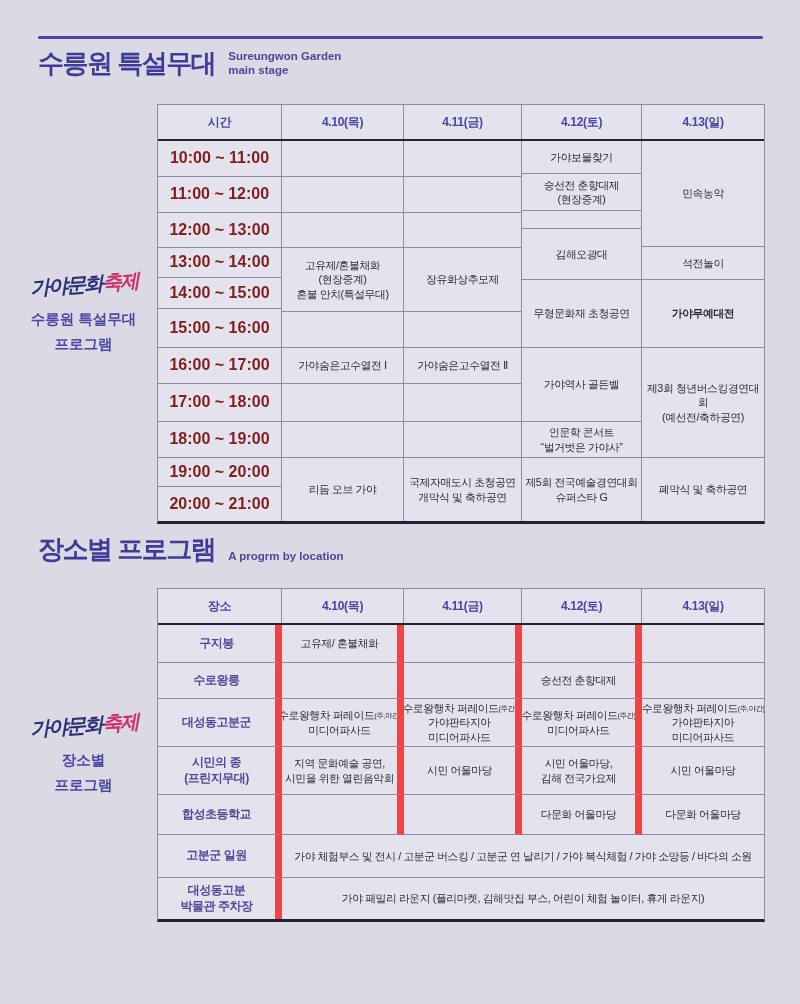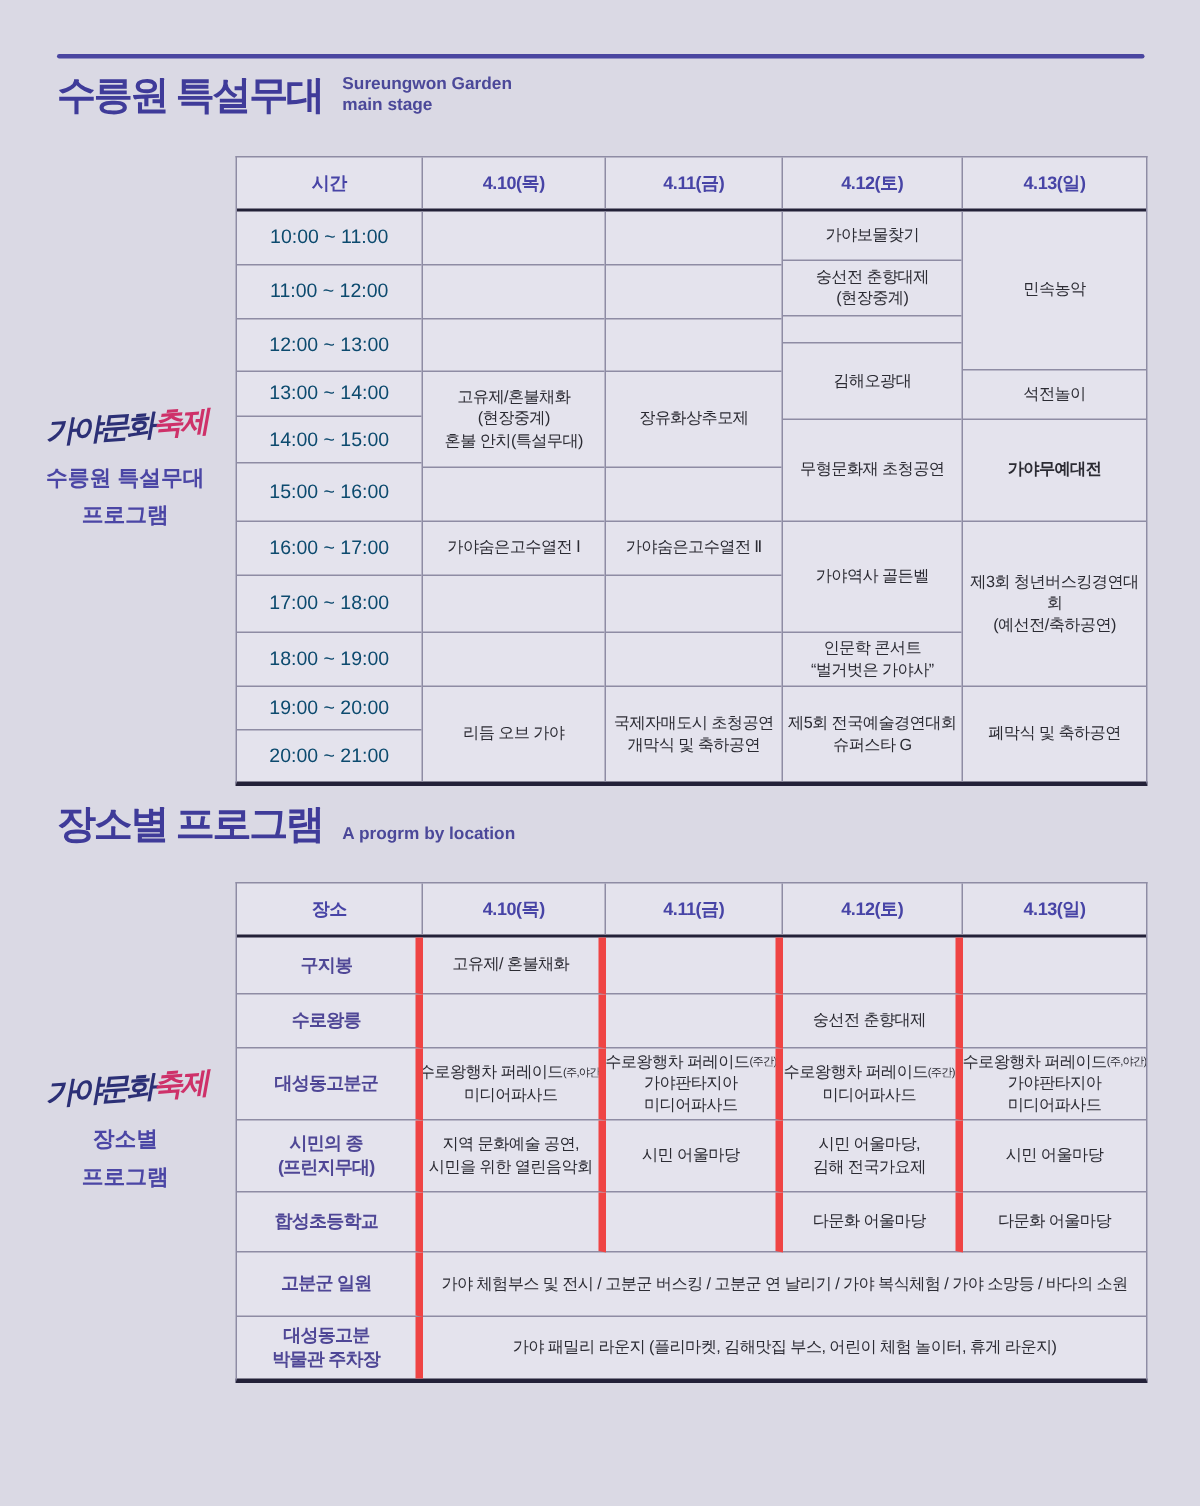--- a/index.html
+++ b/index.html
@@ -25,23 +25,23 @@
   .hcell{display:flex;align-items:center;justify-content:center;font-weight:bold;font-size:12px;
          color:#4744a6;border-right:1px solid #8e8ca4;box-sizing:border-box;letter-spacing:-0.3px}
   .hcell:last-child{border-right:none}
   .brow{display:flex;align-items:stretch}
   .colstack{display:flex;flex-direction:column;border-right:1px solid #8e8ca4;box-sizing:border-box}
   .colstack:last-child{border-right:none}
   .cell{display:flex;flex-direction:column;align-items:center;justify-content:center;text-align:center;
         border-bottom:1px solid #8e8ca4;box-sizing:border-box;font-size:10.8px;line-height:1.3;
         white-space:pre-line;flex-shrink:0;letter-spacing:-0.4px;color:#2b2b33;overflow:hidden}
   .colstack .cell:last-child{border-bottom:none}
-  .cell.time{color:#0c4a6e;font-size:13px;letter-spacing:0;font-weight:normal}
+  .cell.time{color:#7f1d1d;font-size:16px;letter-spacing:0;font-weight:bold}
   .prow{display:flex}
-  .prow .cell{border-right:5px solid #ef4444}
+  .prow .cell{border-right:7px solid #ef4444}
   .prow .cell:last-child{border-right:none}
   .prow:last-child .cell{border-bottom:none}
   .cell.place{color:#4f4796;font-size:12px;font-weight:bold;letter-spacing:-0.5px}
   .l1{white-space:nowrap}
   .sup{font-size:7.5px;letter-spacing:-0.5px;vertical-align:1px}
 </style>
 </head>
 <body>
 
 <div class="rule"></div>

